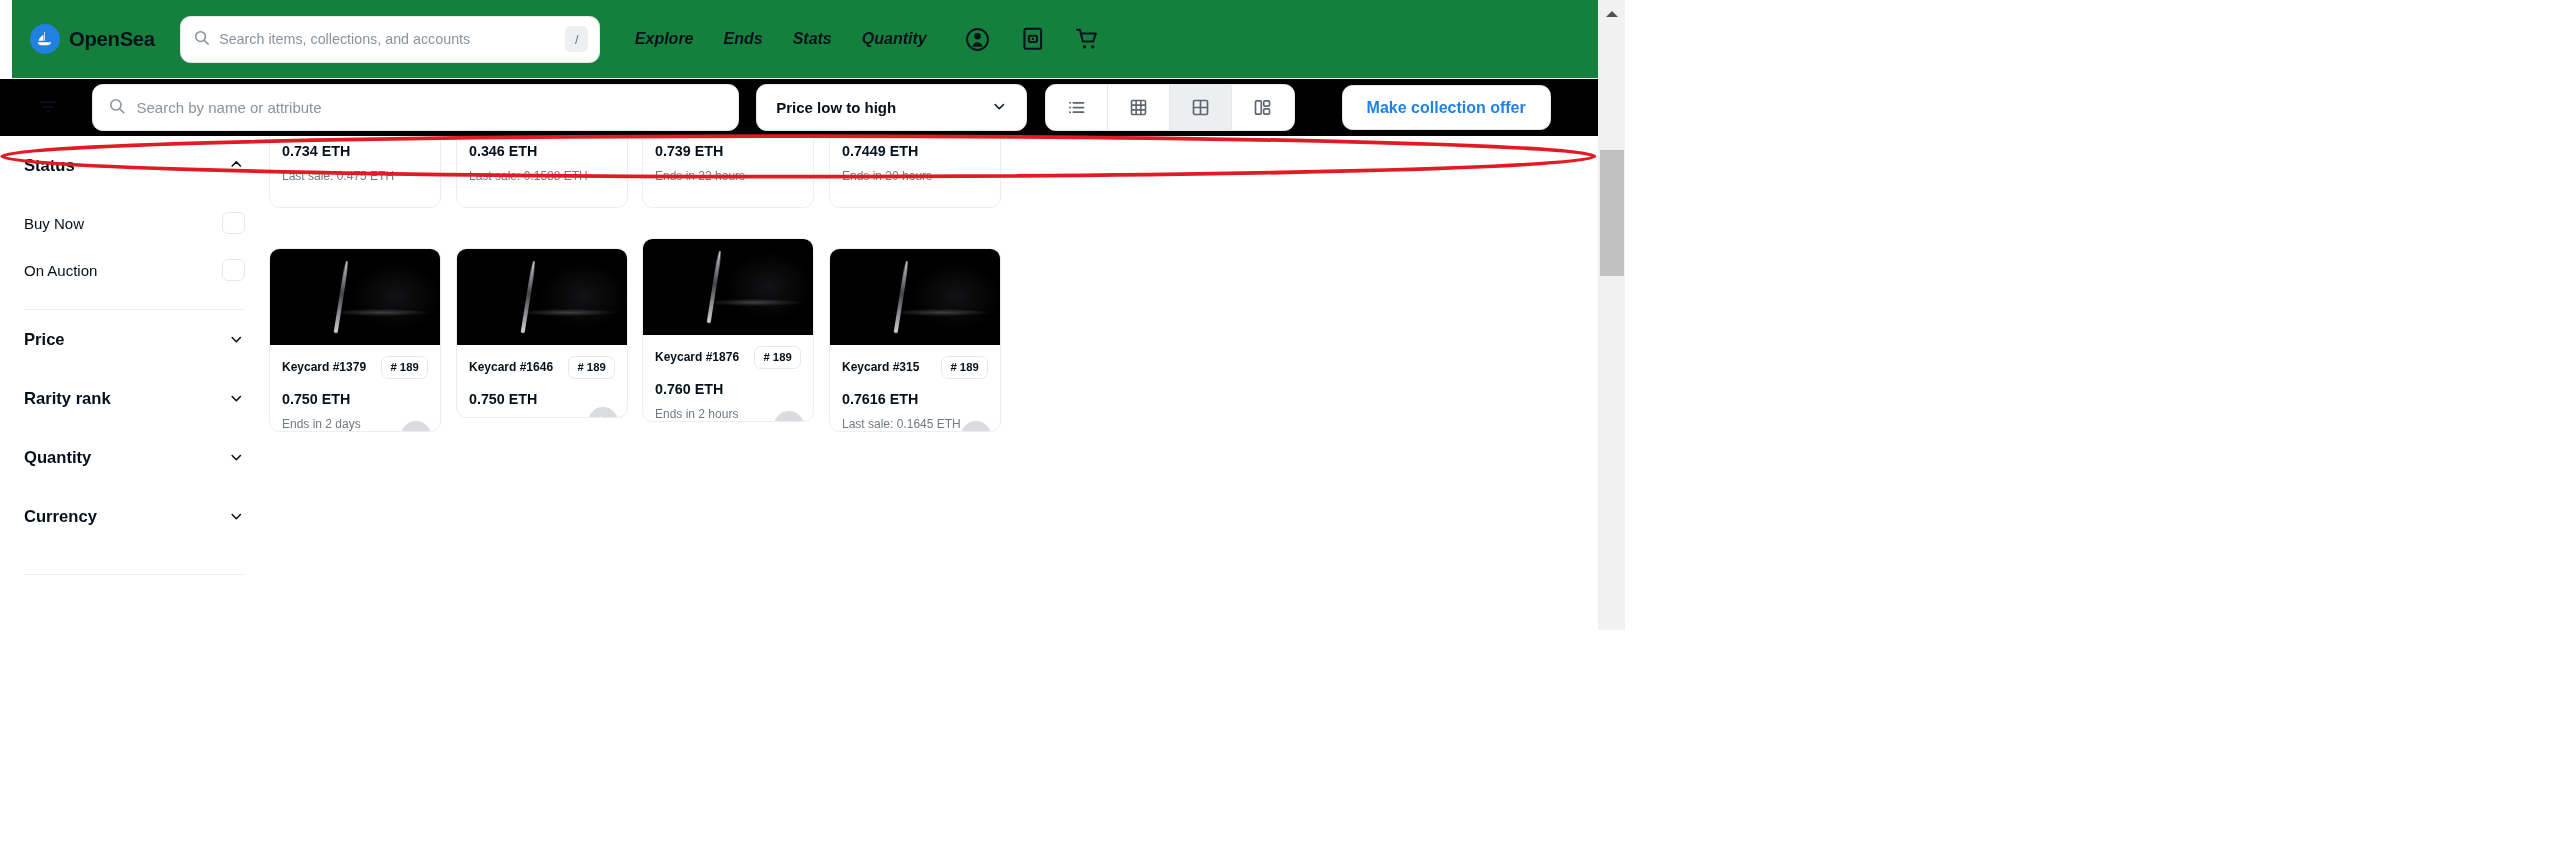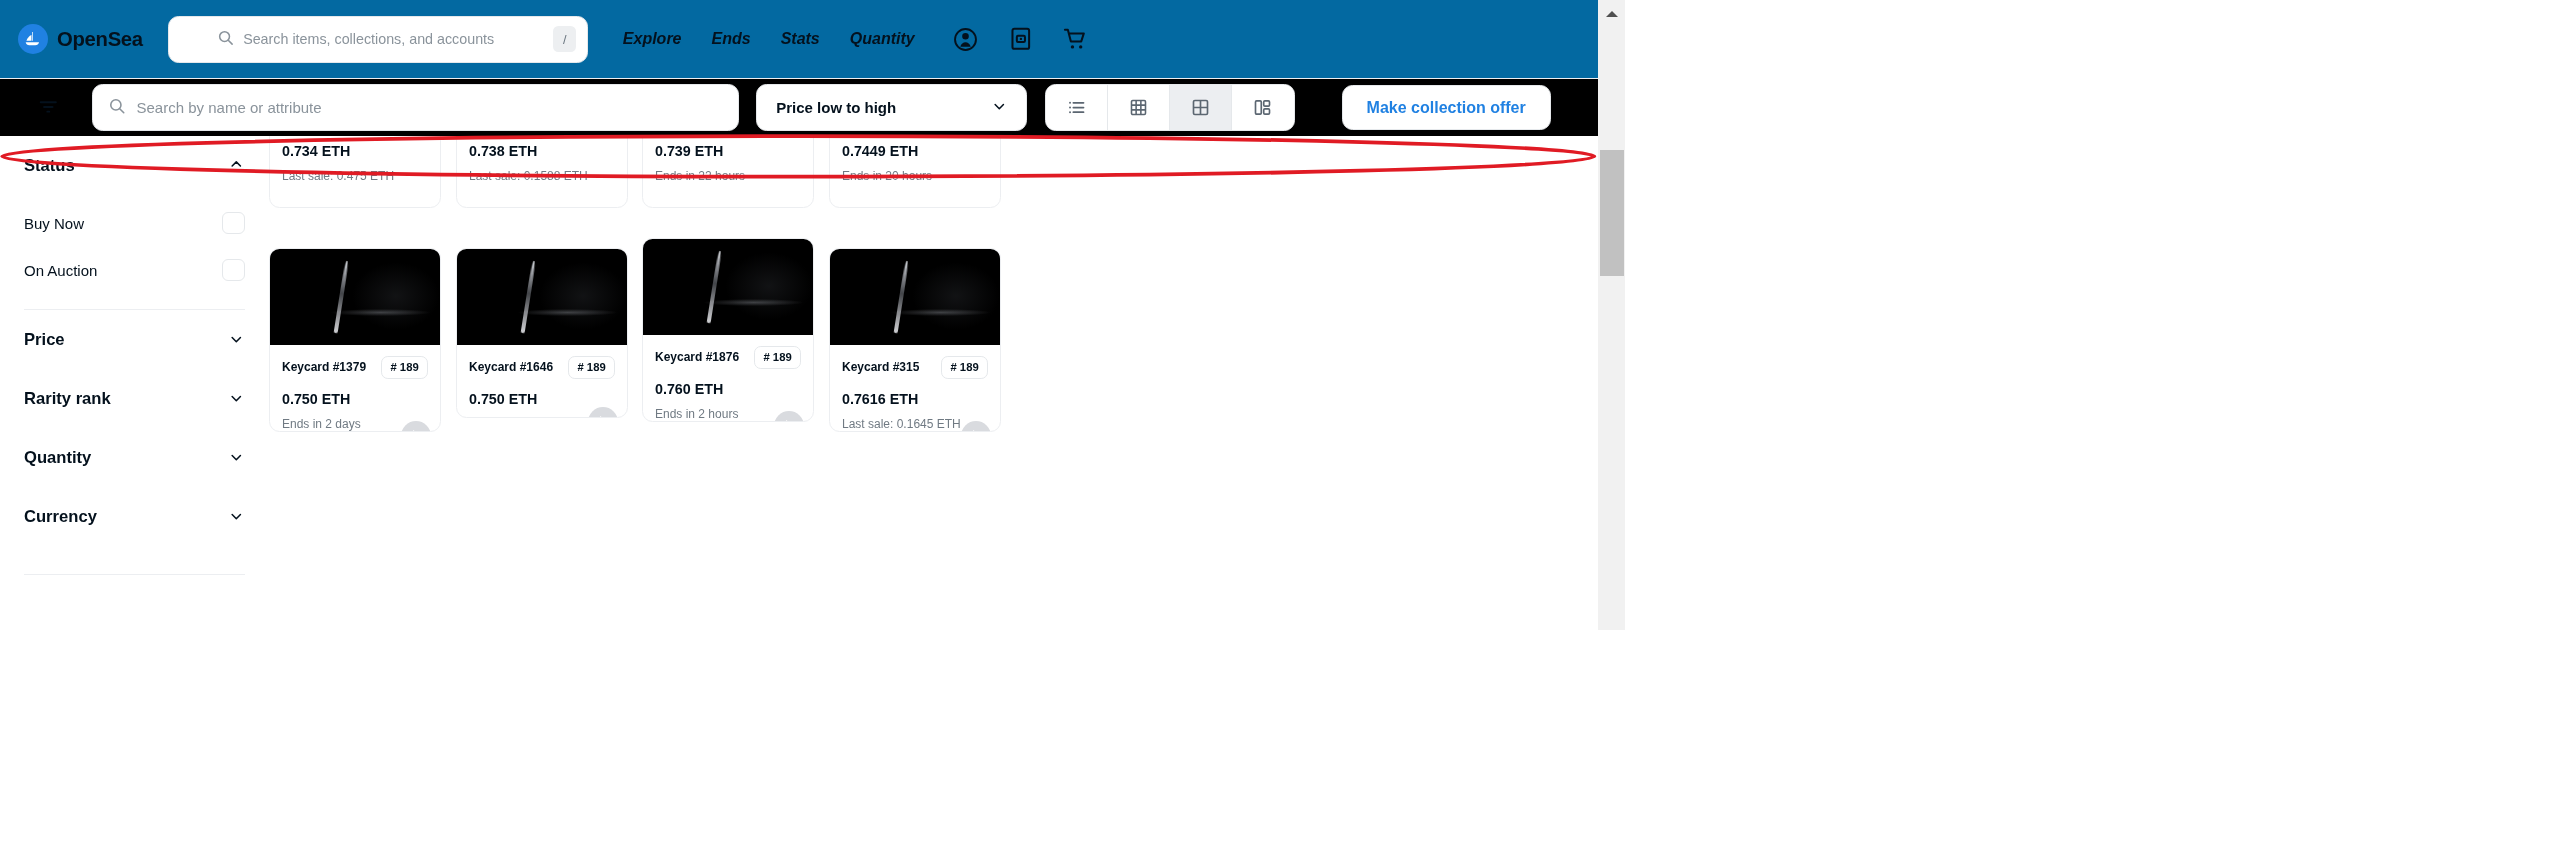--- a/index.html
+++ b/index.html
@@ -20,23 +20,23 @@
   #app {
     position: absolute;
     left: 0; top: 0;
     width: 1625px; height: 630px;
     background: #ffffff;
     overflow: hidden;
   }
 
   
   #topnav {
-    position: absolute; left: 0; top: 0;
+    position: absolute; left: 12px; top: 0;
     width: 1598px; height: 79px;
-    background: #0369a1;
+    background: #15803d;
     border-bottom: 0.8px solid #eceef1;
     display: flex; align-items: center;
   }
   .brand {
     display: flex; align-items: center; gap: 9px;
     margin-left: 18px;
   }
   .brand-mark {
     width: 30px; height: 30px; border-radius: 50%;
     background: #2081e2;
@@ -48,21 +48,21 @@
     font-size: 20.3px; font-weight: 700; color: #04111d;
     letter-spacing: -0.3px; white-space: nowrap;
   }
 
   .nav-search {
     position: relative;
     margin-left: 25px;
     width: 420px; height: 47px;
     border: 0.8px solid #e5e8eb; border-radius: 10.5px;
     background: #ffffff;
-    display: flex; align-items: center; padding-left: 36px;
+    display: flex; align-items: center;
   }
   .nav-search .mag { margin-left: 12px; flex: none; display: block; }
   .nav-search input {
     flex: 1; border: none; outline: none;
     font-family: "Liberation Sans", sans-serif;
     font-size: 14.3px; color: #04111d;
     background: transparent;
     margin-left: 9px;
   }
   .nav-search input::placeholder { color: #8a939b; }
@@ -482,21 +482,21 @@
     <div id="grid">
 
       <div class="card top-row" style="left:0px;">
         <div class="body" style="padding-top:65px;">
           <div class="price">0.734 ETH</div>
           <div class="sub">Last sale: 0.475 ETH</div>
         </div>
       </div>
       <div class="card top-row" style="left:187px;">
         <div class="body" style="padding-top:65px;">
-          <div class="price">0.738 ETH</div>
+          <div class="price">0.346 ETH</div>
           <div class="sub">Last sale: 0.1588 ETH</div>
         </div>
       </div>
       <div class="card top-row" style="left:373px;">
         <div class="body" style="padding-top:65px;">
           <div class="price">0.739 ETH</div>
           <div class="sub">Ends in 22 hours</div>
         </div>
       </div>
       <div class="card top-row" style="left:560px;">

